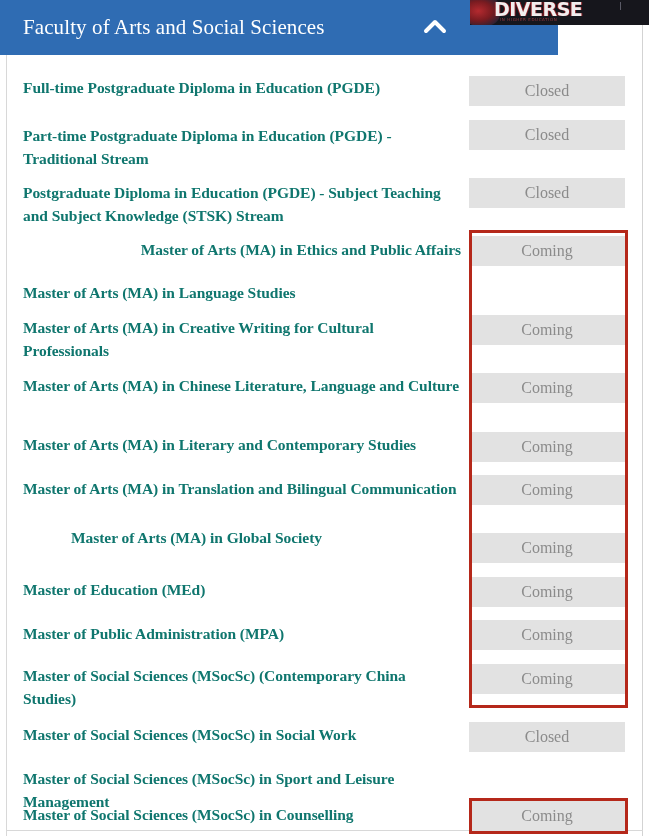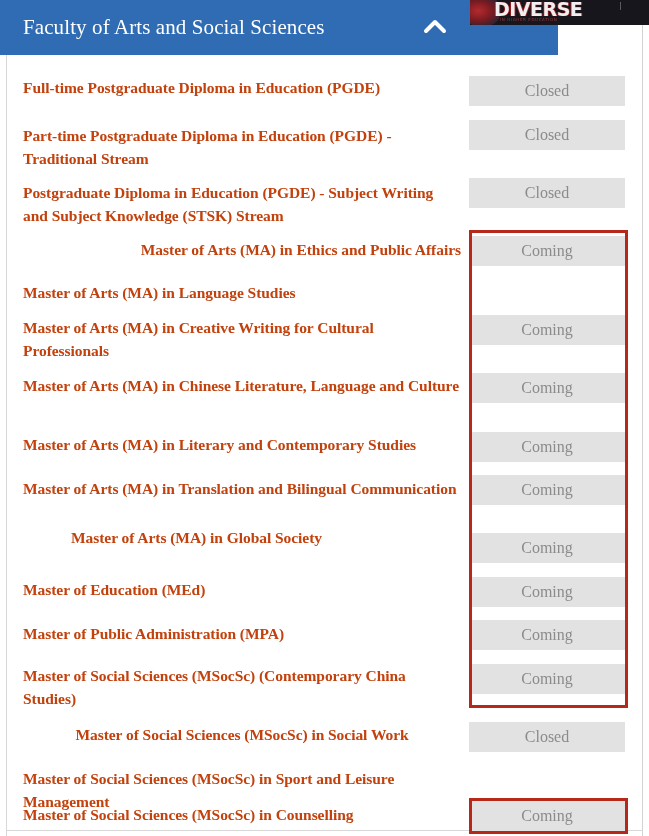--- a/index.html
+++ b/index.html
@@ -142,21 +142,21 @@
     position: absolute;
     left: 0;
     width: 635px;
   }
   .course-label {
     position: absolute;
     left: 16px;
     width: 438px;
     font-size: 15.5px;
     font-weight: bold;
-    color: #c2410c;
+    color: #0f766e;
     line-height: 23px;
     letter-spacing: -0.05px;
   }
   .status-btn {
     position: absolute;
     left: 462px;
     width: 156px;
     height: 30px;
     background: #e2e2e2;
     color: #8b8b8b;
@@ -202,21 +202,21 @@
   <div id="course-list">
       <div class="course-row" style="top: 0px;">
         <div class="course-label" style="top: 20px;">Full-time Postgraduate Diploma in Education (PGDE)</div>
         <button class="status-btn" style="top: 20px;">Closed</button>
       </div>
       <div class="course-row" style="top: 0px;">
         <div class="course-label" style="top: 68px;">Part-time Postgraduate Diploma in Education (PGDE) - Traditional Stream</div>
         <button class="status-btn" style="top: 64px;">Closed</button>
       </div>
       <div class="course-row" style="top: 0px;">
-        <div class="course-label" style="top: 125px;">Postgraduate Diploma in Education (PGDE) - Subject Writing and Subject Knowledge (STSK) Stream</div>
+        <div class="course-label" style="top: 125px;">Postgraduate Diploma in Education (PGDE) - Subject Teaching and Subject Knowledge (STSK) Stream</div>
         <button class="status-btn" style="top: 122px;">Closed</button>
       </div>
       <div class="course-row" style="top: 0px;">
         <div class="course-label" style="top: 182px; text-align: right;">Master of Arts (MA) in Ethics and Public Affairs</div>
         <button class="status-btn" style="top: 180px;">Coming</button>
       </div>
       <div class="course-row" style="top: 0px;">
         <div class="course-label" style="top: 225px;">Master of Arts (MA) in Language Studies</div>
       </div>
       <div class="course-row" style="top: 0px;">
@@ -245,21 +245,21 @@
       </div>
       <div class="course-row" style="top: 0px;">
         <div class="course-label" style="top: 566px;">Master of Public Administration (MPA)</div>
         <button class="status-btn" style="top: 564px;">Coming</button>
       </div>
       <div class="course-row" style="top: 0px;">
         <div class="course-label" style="top: 608px;">Master of Social Sciences (MSocSc) (Contemporary China Studies)</div>
         <button class="status-btn" style="top: 608px;">Coming</button>
       </div>
       <div class="course-row" style="top: 0px;">
-        <div class="course-label" style="top: 667px; text-align: center;">Master of Social Sciences (MSocSc) in Social Work</div>
+        <div class="course-label" style="top: 667px;">Master of Social Sciences (MSocSc) in Social Work</div>
         <button class="status-btn" style="top: 666px;">Closed</button>
       </div>
       <div class="course-row" style="top: 0px;">
         <div class="course-label" style="top: 711px;">Master of Social Sciences (MSocSc) in Sport and Leisure Management</div>
       </div>
       <div class="course-row" style="top: 0px;">
         <div class="course-label" style="top: 747px;">Master of Social Sciences (MSocSc) in Counselling</div>
         <button class="status-btn" style="top: 745px;">Coming</button>
       </div>
     </div>

